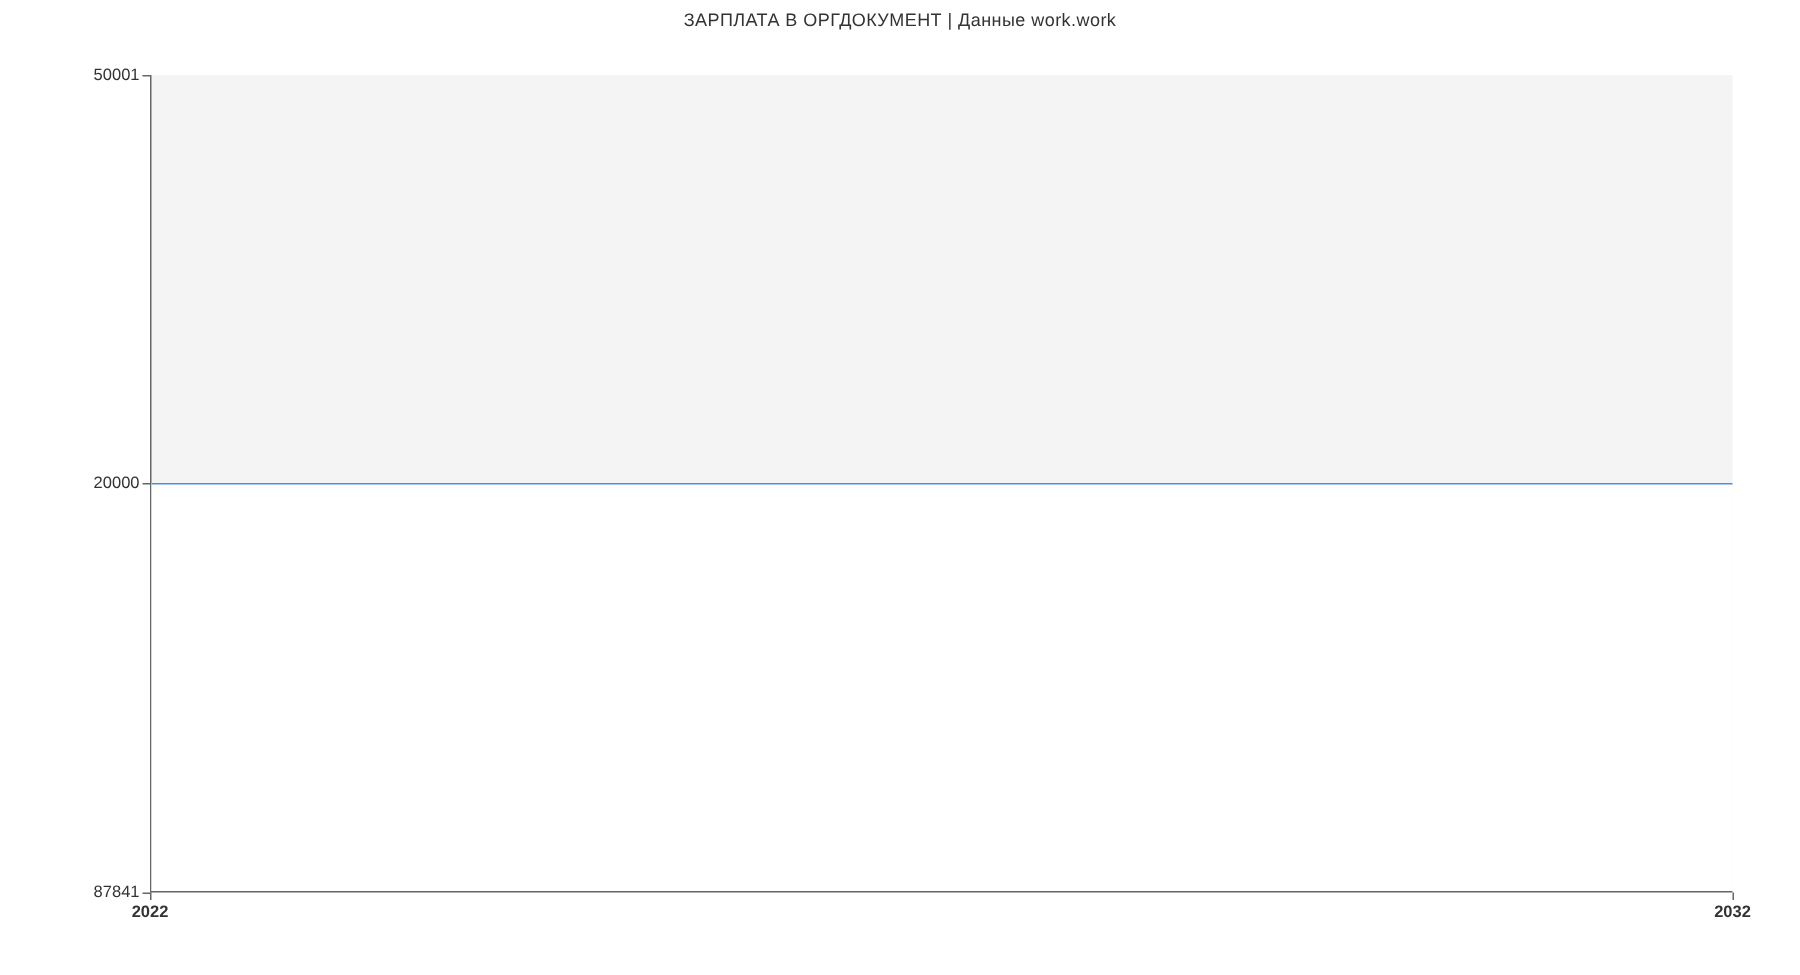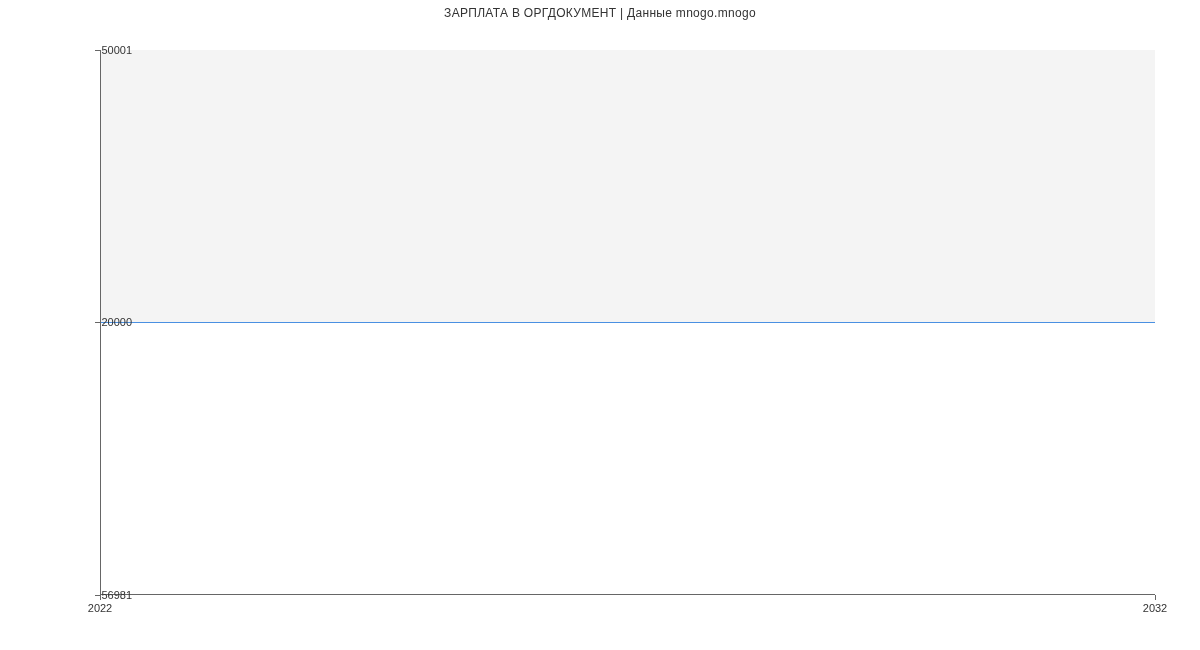--- a/index.html
+++ b/index.html
@@ -32,68 +32,69 @@
     }
     .data-line {
       position: absolute;
       left: 0;
       right: 0;
       height: 0;
       border-top: 1.5px solid #4a90e2;
     }
     .y-tick-label {
       position: absolute;
-      right: 1068px;
+      right: 1107px;
       font-size: 11px;
       color: #333;
       transform: translateY(-50%);
       white-space: nowrap;
     }
     .y-tick-mark {
       position: absolute;
       left: 95px;
       width: 5px;
       height: 1px;
       background: #666;
     }
     .x-tick-label {
       position: absolute;
       top: 602px;
       font-size: 11px;
       color: #333;
       transform: translateX(-50%);
+      font-weight: bold;
     }
     .x-tick-mark {
       position: absolute;
       top: 595px;
       width: 1px;
       height: 5px;
       background: #666;
     }
     .white-half {
       position: absolute;
       left: 0;
       right: 0;
       bottom: 0;
       background: #ffffff;
     }
   </style>
 </head>
 <body>
 
-<div class="chart-title">ЗАРПЛАТА В  ОРГДОКУМЕНТ | Данные mnogo.mnogo</div>
+<div class="chart-title">ЗАРПЛАТА В  ОРГДОКУМЕНТ | Данные work.work</div>
 
 <div class="plot-area">
   <div class="white-half" style="top:50%"></div>
   <div class="data-line" style="top:50%"></div>
 </div>
 
 <div class="y-tick-label" style="top:50px">50001</div>
 <div class="y-tick-label" style="top:322px">20000</div>
-<div class="y-tick-label" style="top:595px">56981</div>
+<div class="y-tick-label" style="top:595px">87841</div>
 
 <div class="y-tick-mark" style="top:50px"></div>
 <div class="y-tick-mark" style="top:322px"></div>
 <div class="y-tick-mark" style="top:595px"></div>
 
 <div class="x-tick-label" style="left:100px">2022</div>
 <div class="x-tick-label" style="left:1155px">2032</div>
 
 <div class="x-tick-mark" style="left:100px"></div>
 <div class="x-tick-mark" style="left:1155px"></div>

